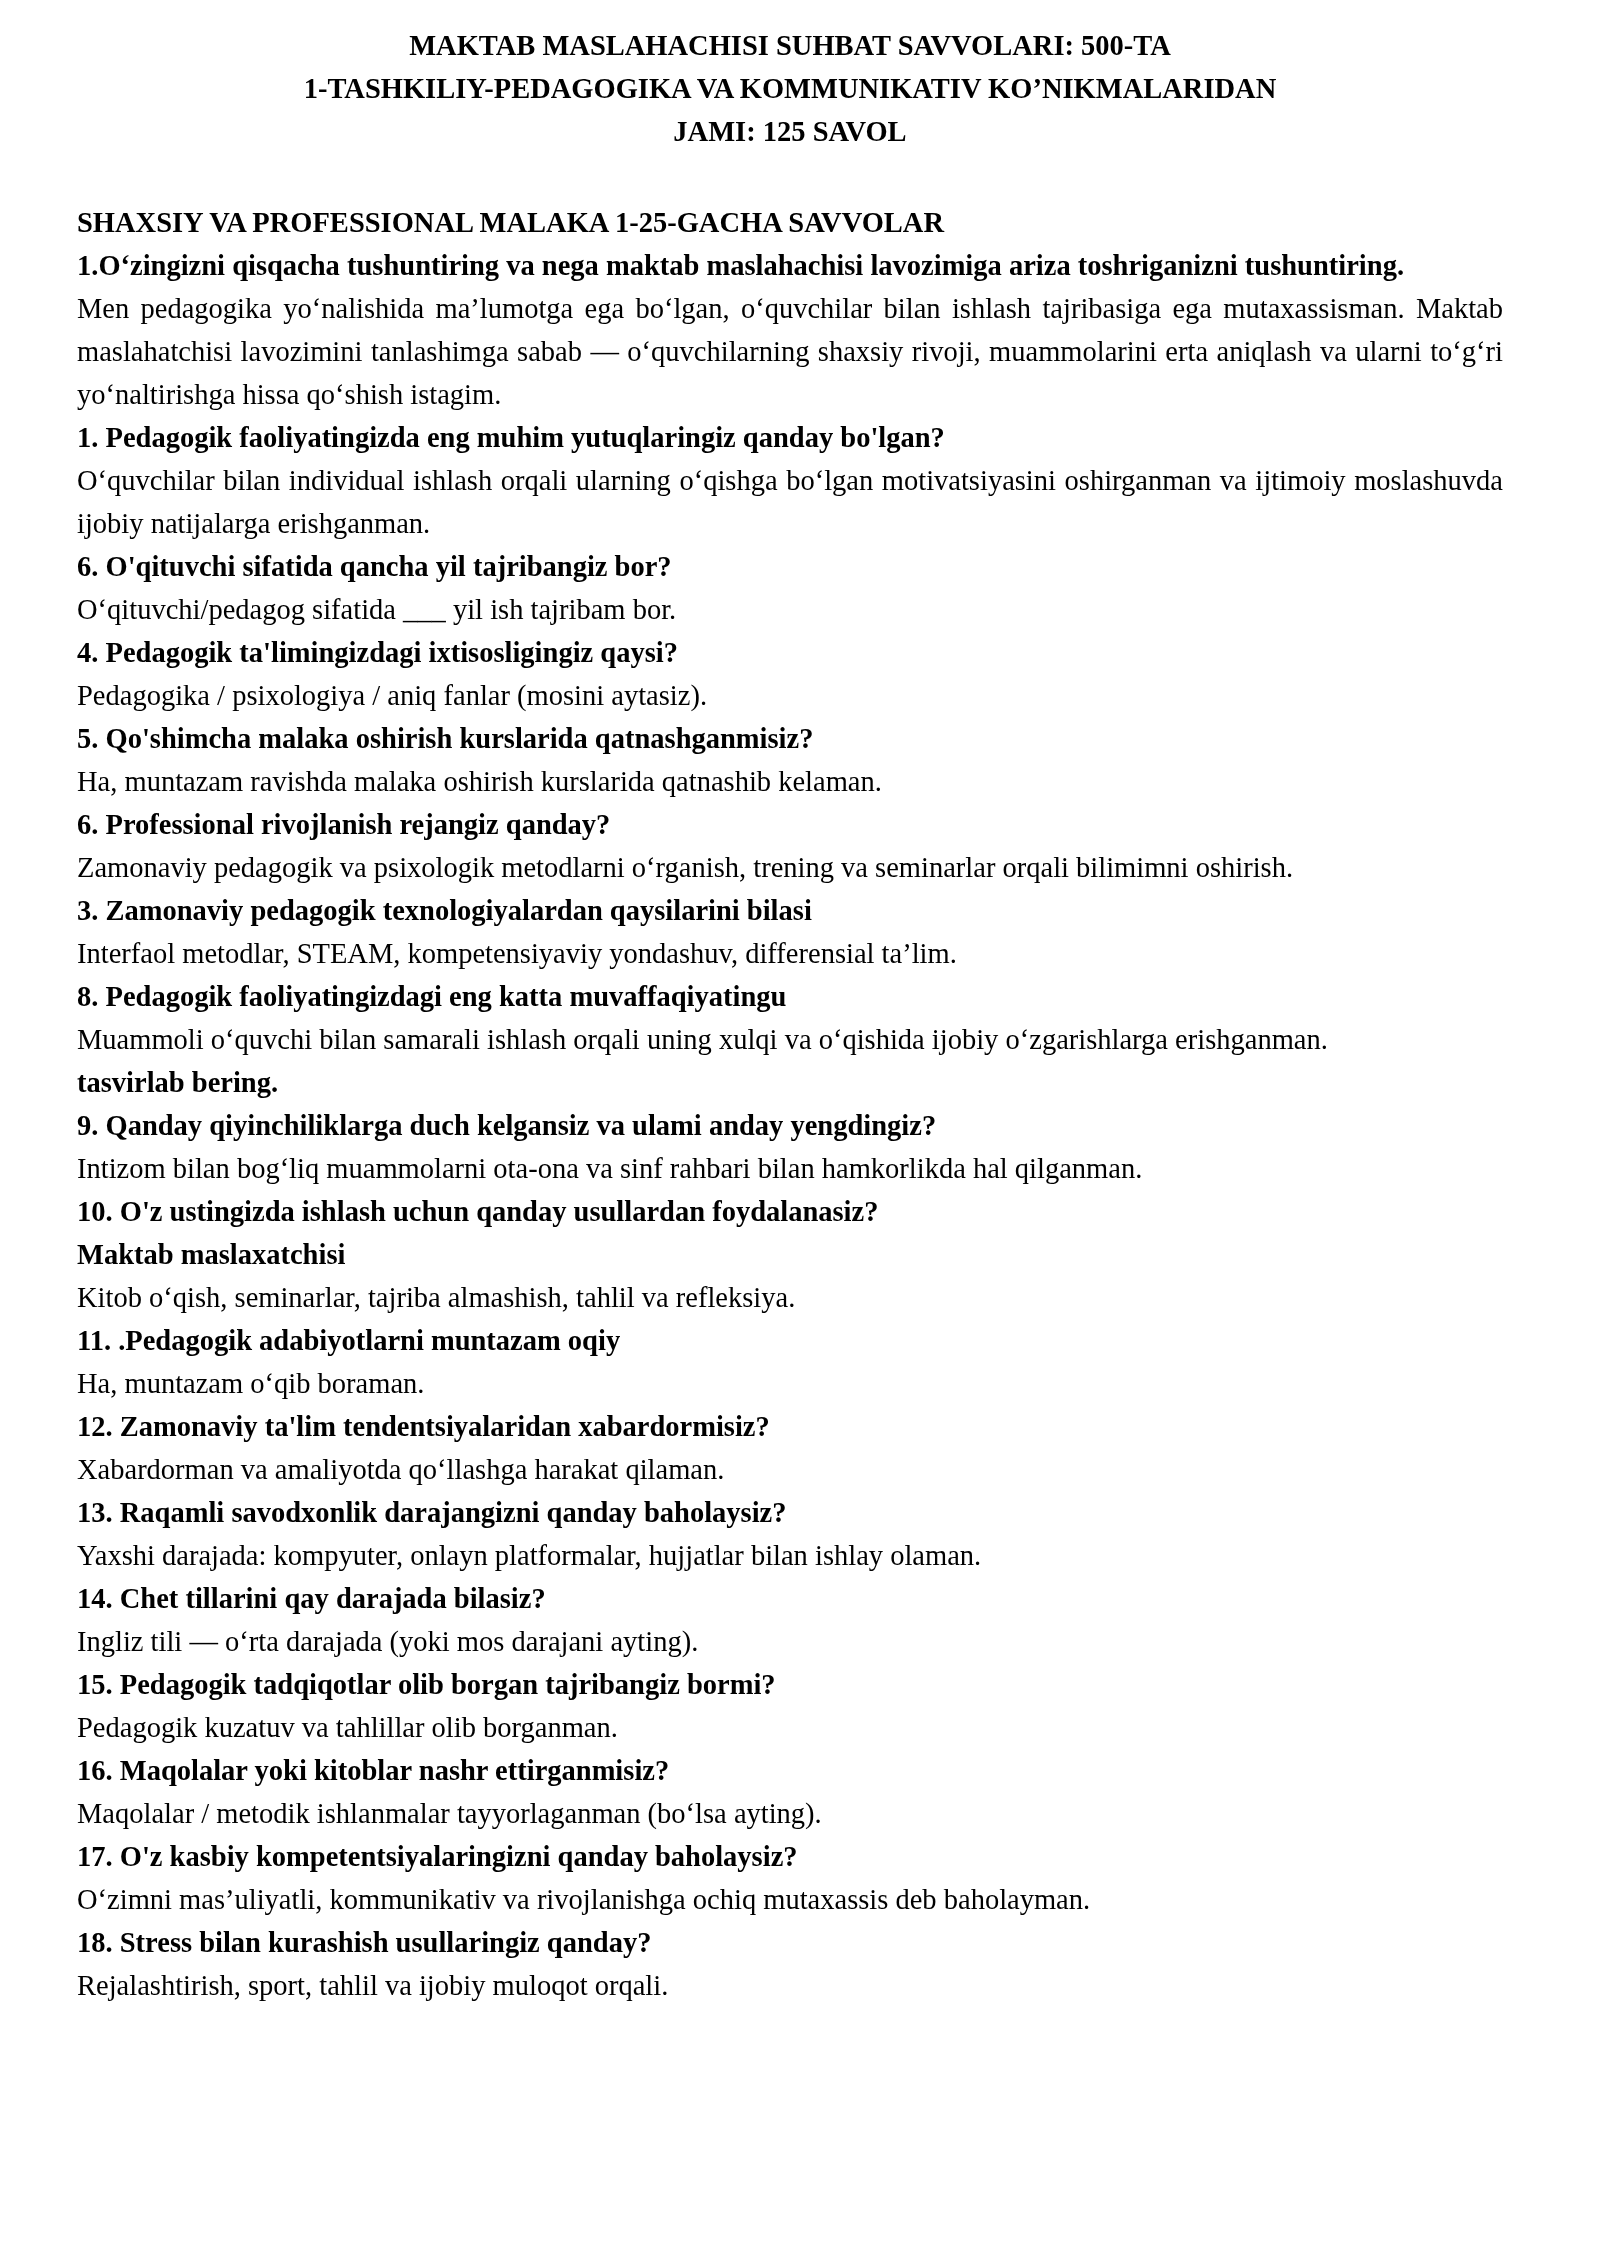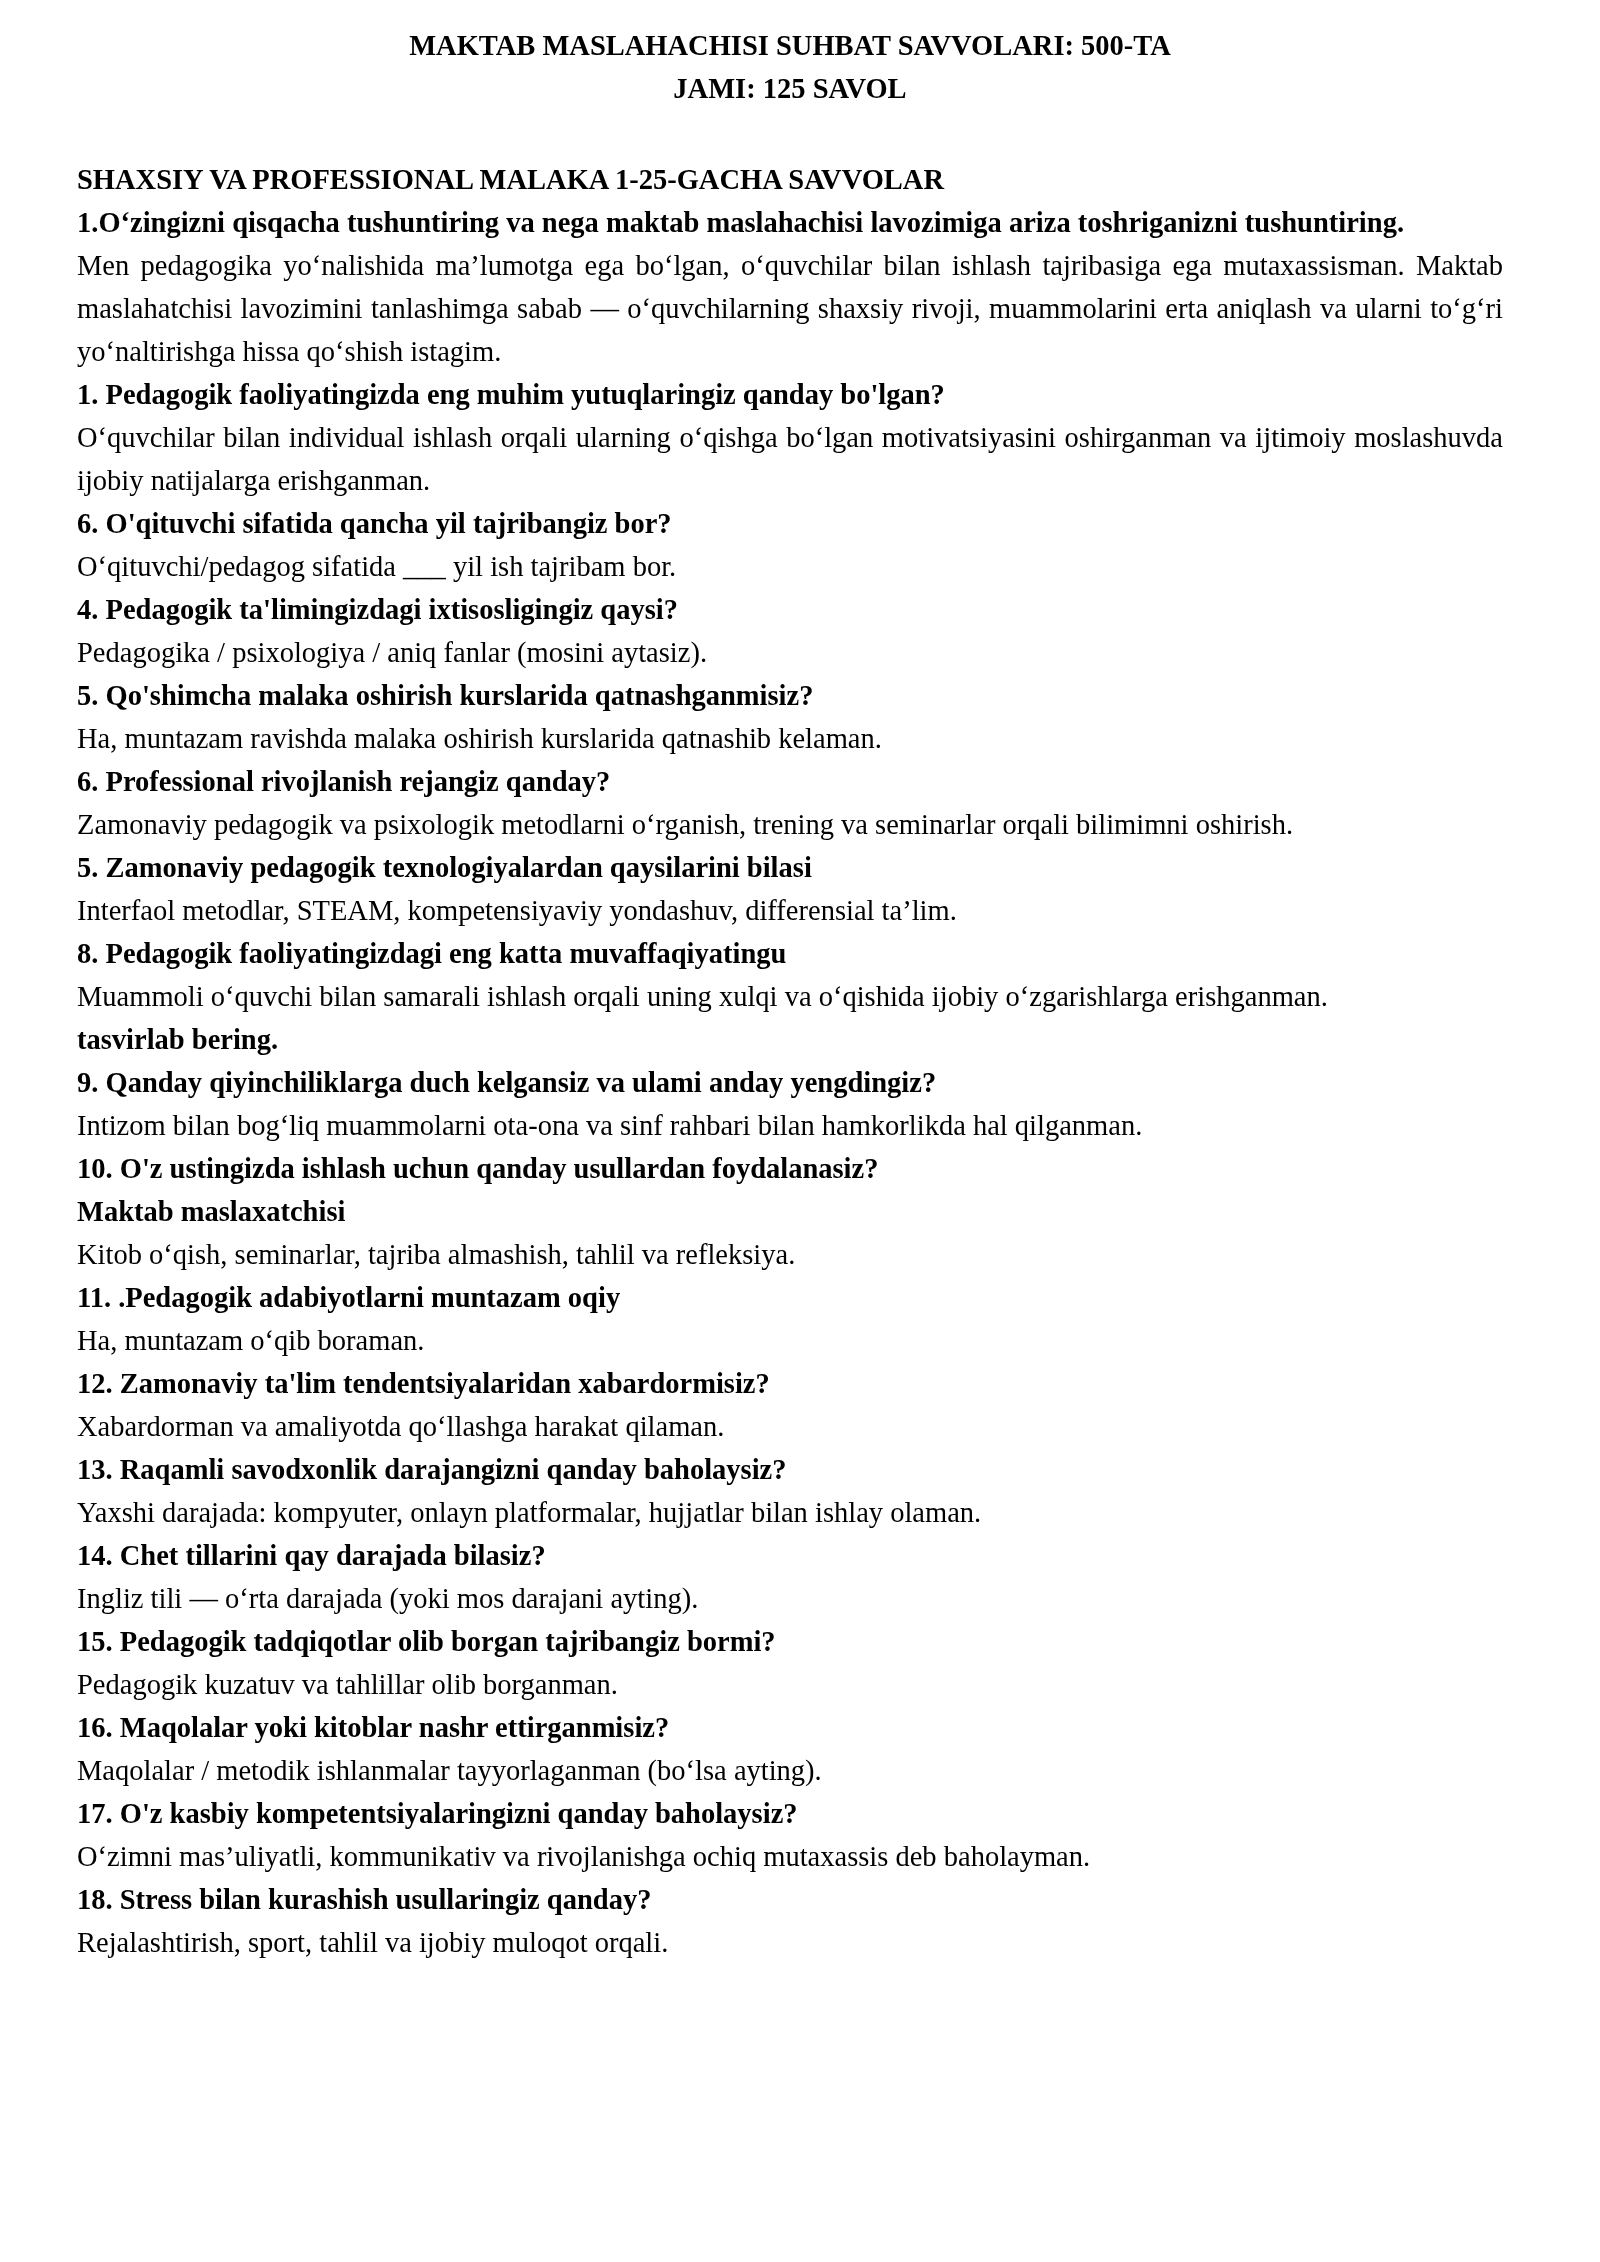--- a/index.html
+++ b/index.html
@@ -40,38 +40,39 @@
   p.block.b {
     font-weight: 400;
   }
 </style>
 </head>
 <body>
 
 <div class="page">
   <div class="doc-title">
     <div class="title-line">MAKTAB MASLAHACHISI SUHBAT SAVVOLARI: 500-TA</div>
+    <div class="title-line">1-TASHKILIY-PEDAGOGIKA VA KOMMUNIKATIV KO’NIKMALARIDAN</div>
     <div class="title-line">JAMI: 125 SAVOL</div>
   </div>
   <div class="title-gap"></div>
   <div id="doc-body">
       <p class="block h">SHAXSIY VA PROFESSIONAL MALAKA 1-25-GACHA SAVVOLAR</p>
       <p class="block h">1.O‘zingizni qisqacha tushuntiring va nega maktab maslahachisi lavozimiga ariza toshriganizni tushuntiring.</p>
       <p class="block b">Men pedagogika yo‘nalishida ma’lumotga ega bo‘lgan, o‘quvchilar bilan ishlash tajribasiga ega mutaxassisman. Maktab maslahatchisi lavozimini tanlashimga sabab — o‘quvchilarning shaxsiy rivoji, muammolarini erta aniqlash va ularni to‘g‘ri yo‘naltirishga hissa qo‘shish istagim.</p>
       <p class="block h">1. Pedagogik faoliyatingizda eng muhim yutuqlaringiz qanday bo'lgan?</p>
       <p class="block b">O‘quvchilar bilan individual ishlash orqali ularning o‘qishga bo‘lgan motivatsiyasini oshirganman va ijtimoiy moslashuvda ijobiy natijalarga erishganman.</p>
       <p class="block h">6. O'qituvchi sifatida qancha yil tajribangiz bor?</p>
       <p class="block b">O‘qituvchi/pedagog sifatida ___ yil ish tajribam bor.</p>
       <p class="block h">4. Pedagogik ta'limingizdagi ixtisosligingiz qaysi?</p>
       <p class="block b">Pedagogika / psixologiya / aniq fanlar (mosini aytasiz).</p>
       <p class="block h">5. Qo'shimcha malaka oshirish kurslarida qatnashganmisiz?</p>
       <p class="block b">Ha, muntazam ravishda malaka oshirish kurslarida qatnashib kelaman.</p>
       <p class="block h">6. Professional rivojlanish rejangiz qanday?</p>
       <p class="block b">Zamonaviy pedagogik va psixologik metodlarni o‘rganish, trening va seminarlar orqali bilimimni oshirish.</p>
-      <p class="block h">5. Zamonaviy pedagogik texnologiyalardan qaysilarini bilasi</p>
+      <p class="block h">3. Zamonaviy pedagogik texnologiyalardan qaysilarini bilasi</p>
       <p class="block b">Interfaol metodlar, STEAM, kompetensiyaviy yondashuv, differensial ta’lim.</p>
       <p class="block h">8. Pedagogik faoliyatingizdagi eng katta muvaffaqiyatingu</p>
       <p class="block b">Muammoli o‘quvchi bilan samarali ishlash orqali uning xulqi va o‘qishida ijobiy o‘zgarishlarga erishganman.</p>
       <p class="block h">tasvirlab bering.</p>
       <p class="block h">9. Qanday qiyinchiliklarga duch kelgansiz va ulami anday yengdingiz?</p>
       <p class="block b">Intizom bilan bog‘liq muammolarni ota-ona va sinf rahbari bilan hamkorlikda hal qilganman.</p>
       <p class="block h">10. O'z ustingizda ishlash uchun qanday usullardan foydalanasiz?</p>
       <p class="block h">Maktab maslaxatchisi</p>
       <p class="block b">Kitob o‘qish, seminarlar, tajriba almashish, tahlil va refleksiya.</p>
       <p class="block h">11. .Pedagogik adabiyotlarni muntazam oqiy</p>

